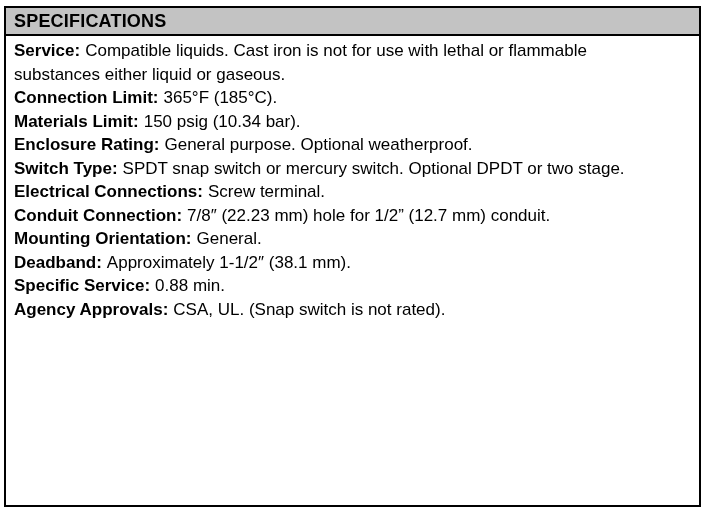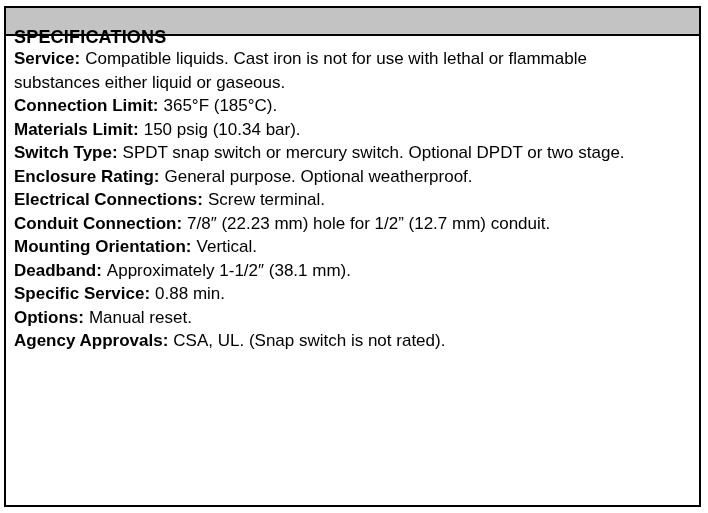--- a/index.html
+++ b/index.html
@@ -23,29 +23,29 @@
     height: 501px;
     box-sizing: border-box;
     border: 2px solid var(--border-color, #000000);
     background: #ffffff;
     overflow: hidden;
   }
   .spec-header {
     box-sizing: border-box;
     background: var(--header-bg, #c3c3c3);
     border-bottom: 2px solid var(--border-color, #000000);
-    padding: 19px 8px 2px 8px;
+    padding: 3px 8px 2px 8px;
     font-size: 18px;
     font-weight: bold;
     letter-spacing: 0.2px;
     line-height: 21px;
     height: 28px;
   }
   .spec-body {
-    padding: 11px 6px 4px 8px;
+    padding: 3px 6px 4px 8px;
     font-size: 17px;
     line-height: 23.5px;
   }
   .spec-row {
     display: block;
   }
   .spec-label {
     font-weight: bold;
     margin-right: 5px;
   }
@@ -56,23 +56,22 @@
 </head>
 <body>
 
 <div class="spec-table">
   <div class="spec-header">SPECIFICATIONS</div>
   <div class="spec-body">
       <div class="spec-row"><span class="spec-label">Service:</span><span class="spec-value">Compatible liquids. Cast iron is not for use with lethal or flammable
 substances either liquid or gaseous.</span></div>
       <div class="spec-row"><span class="spec-label">Connection Limit:</span><span class="spec-value">365°F (185°C).</span></div>
       <div class="spec-row"><span class="spec-label">Materials Limit:</span><span class="spec-value">150 psig (10.34 bar).</span></div>
+      <div class="spec-row"><span class="spec-label">Enclosure Rating:</span><span class="spec-value">General purpose. Optional weatherproof.</span></div>
       <div class="spec-row"><span class="spec-label">Switch Type:</span><span class="spec-value">SPDT snap switch or mercury switch. Optional DPDT or two stage.</span></div>
-      <div class="spec-row"><span class="spec-label">Enclosure Rating:</span><span class="spec-value">General purpose. Optional weatherproof.</span></div>
       <div class="spec-row"><span class="spec-label">Electrical Connections:</span><span class="spec-value">Screw terminal.</span></div>
       <div class="spec-row"><span class="spec-label">Conduit Connection:</span><span class="spec-value">7/8″ (22.23 mm) hole for 1/2” (12.7 mm) conduit.</span></div>
-      <div class="spec-row"><span class="spec-label">Mounting Orientation:</span><span class="spec-value">Vertical.</span></div>
+      <div class="spec-row"><span class="spec-label">Mounting Orientation:</span><span class="spec-value">General.</span></div>
       <div class="spec-row"><span class="spec-label">Deadband:</span><span class="spec-value">Approximately 1-1/2″ (38.1 mm).</span></div>
       <div class="spec-row"><span class="spec-label">Specific Service:</span><span class="spec-value">0.88 min.</span></div>
-      <div class="spec-row"><span class="spec-label">Options:</span><span class="spec-value">Manual reset.</span></div>
       <div class="spec-row"><span class="spec-label">Agency Approvals:</span><span class="spec-value">CSA, UL. (Snap switch is not rated).</span></div>
     </div>
 </div>
 
 </body></html>

